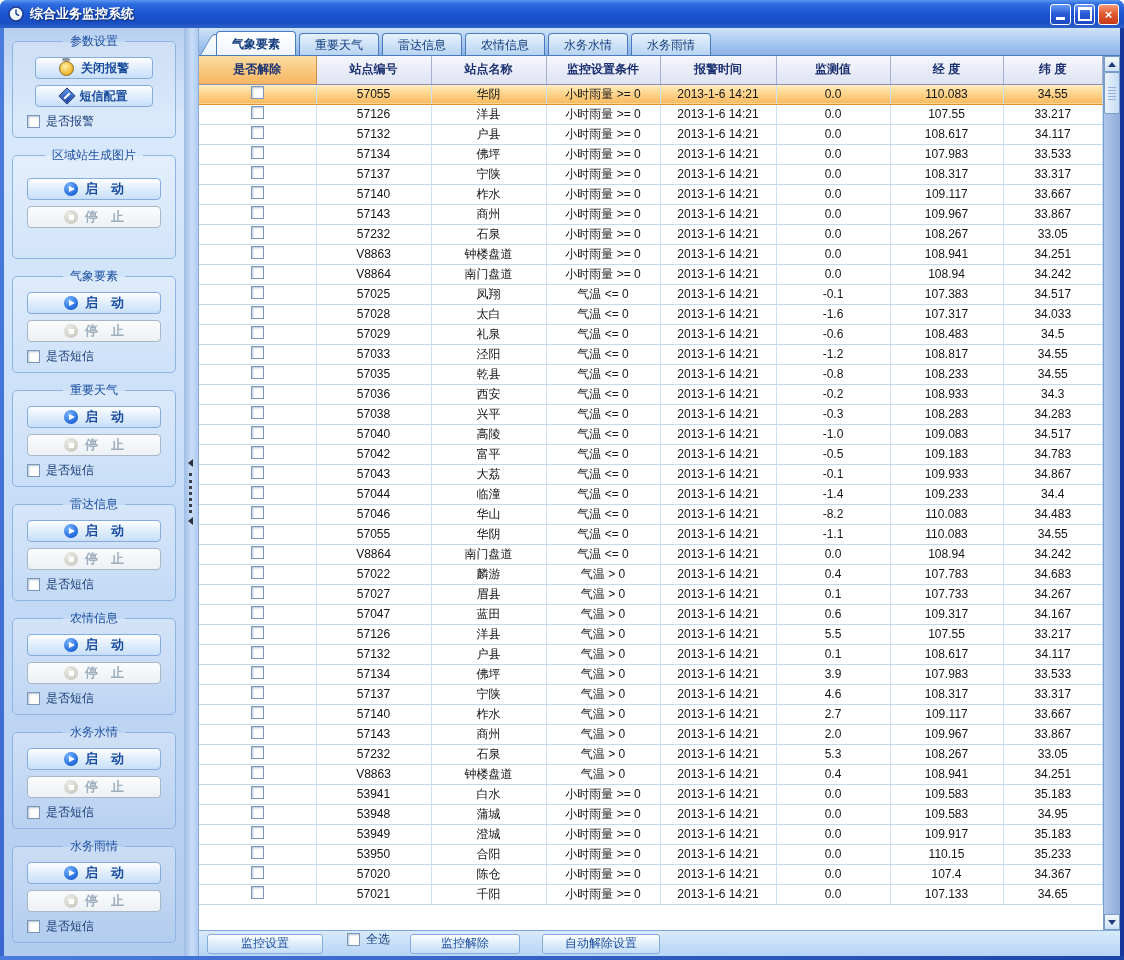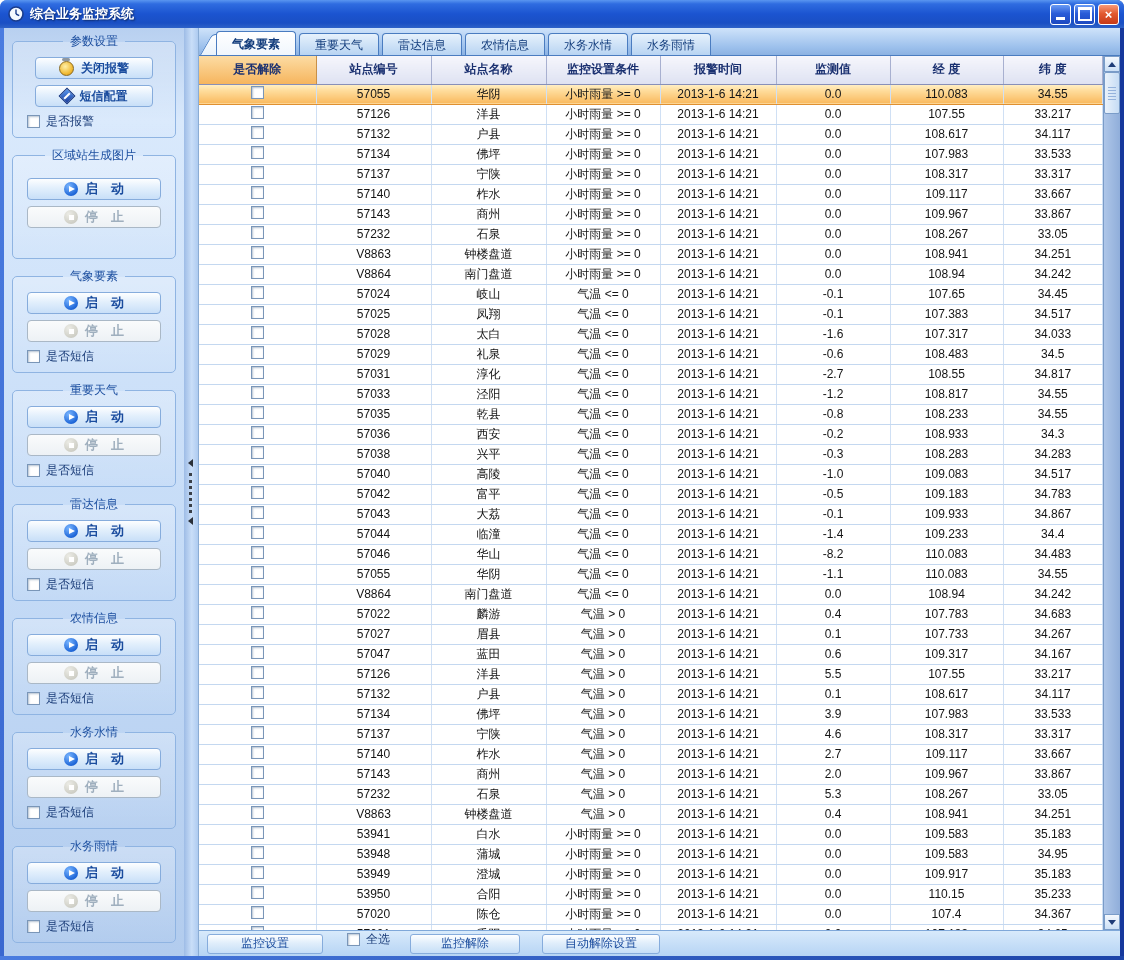--- a/index.html
+++ b/index.html
@@ -394,30 +394,20 @@
                 <td>V8864</td>
                 <td>南门盘道</td>
                 <td>小时雨量 &gt;= 0</td>
                 <td>2013-1-6 14:21</td>
                 <td>0.0</td>
                 <td>108.94</td>
                 <td>34.242</td>
               </tr>
               <tr>
                 <td><span class="checkbox"></span></td>
-                <td>57024</td>
-                <td>岐山</td>
-                <td>气温 &lt;= 0</td>
-                <td>2013-1-6 14:21</td>
-                <td>-0.1</td>
-                <td>107.65</td>
-                <td>34.45</td>
-              </tr>
-              <tr>
-                <td><span class="checkbox"></span></td>
                 <td>57025</td>
                 <td>凤翔</td>
                 <td>气温 &lt;= 0</td>
                 <td>2013-1-6 14:21</td>
                 <td>-0.1</td>
                 <td>107.383</td>
                 <td>34.517</td>
               </tr>
               <tr>
                 <td><span class="checkbox"></span></td>
@@ -431,30 +421,20 @@
               </tr>
               <tr>
                 <td><span class="checkbox"></span></td>
                 <td>57029</td>
                 <td>礼泉</td>
                 <td>气温 &lt;= 0</td>
                 <td>2013-1-6 14:21</td>
                 <td>-0.6</td>
                 <td>108.483</td>
                 <td>34.5</td>
-              </tr>
-              <tr>
-                <td><span class="checkbox"></span></td>
-                <td>57031</td>
-                <td>淳化</td>
-                <td>气温 &lt;= 0</td>
-                <td>2013-1-6 14:21</td>
-                <td>-2.7</td>
-                <td>108.55</td>
-                <td>34.817</td>
               </tr>
               <tr>
                 <td><span class="checkbox"></span></td>
                 <td>57033</td>
                 <td>泾阳</td>
                 <td>气温 &lt;= 0</td>
                 <td>2013-1-6 14:21</td>
                 <td>-1.2</td>
                 <td>108.817</td>
                 <td>34.55</td>

